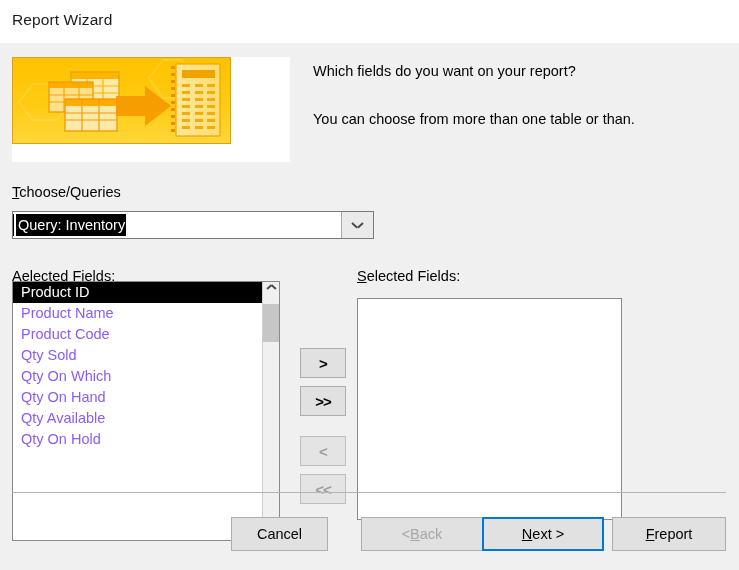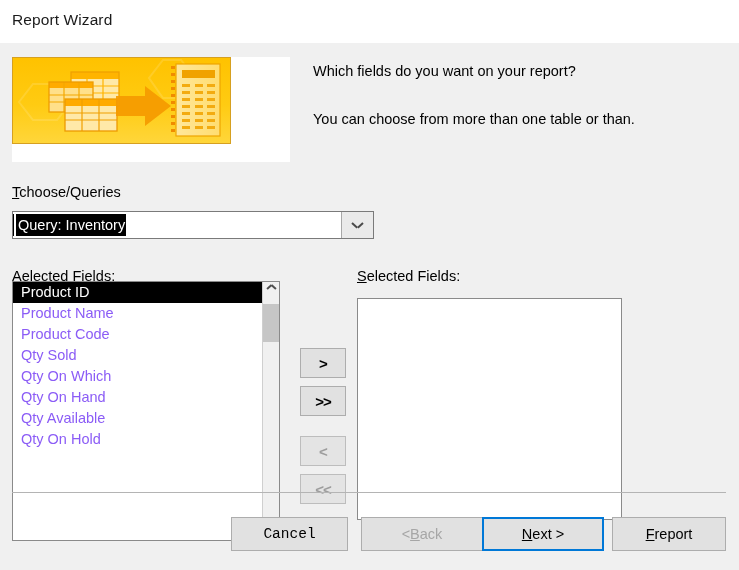--- a/index.html
+++ b/index.html
@@ -237,21 +237,21 @@
     display: flex;
     align-items: center;
     justify-content: center;
     padding: 0;
   }
   .fbtn.disabled { color: #a6a6a6; }
   .fbtn.focused {
     border: 2px solid #0078d7;
     background: #e1e1e1;
   }
-  #btn-cancel { left: 231px; width: 117px; font-family: Liberation Mono, monospace; }
+  #btn-cancel { left: 231px; width: 97px; }
   #btn-back   { left: 361px; width: 122px; }
   #btn-next   { left: 482px; width: 122px; }
   #btn-finish { left: 612px; width: 114px; }
 </style>
 </head>
 <body>
 
 <div id="dialog">
 
   <div class="titlebar">

